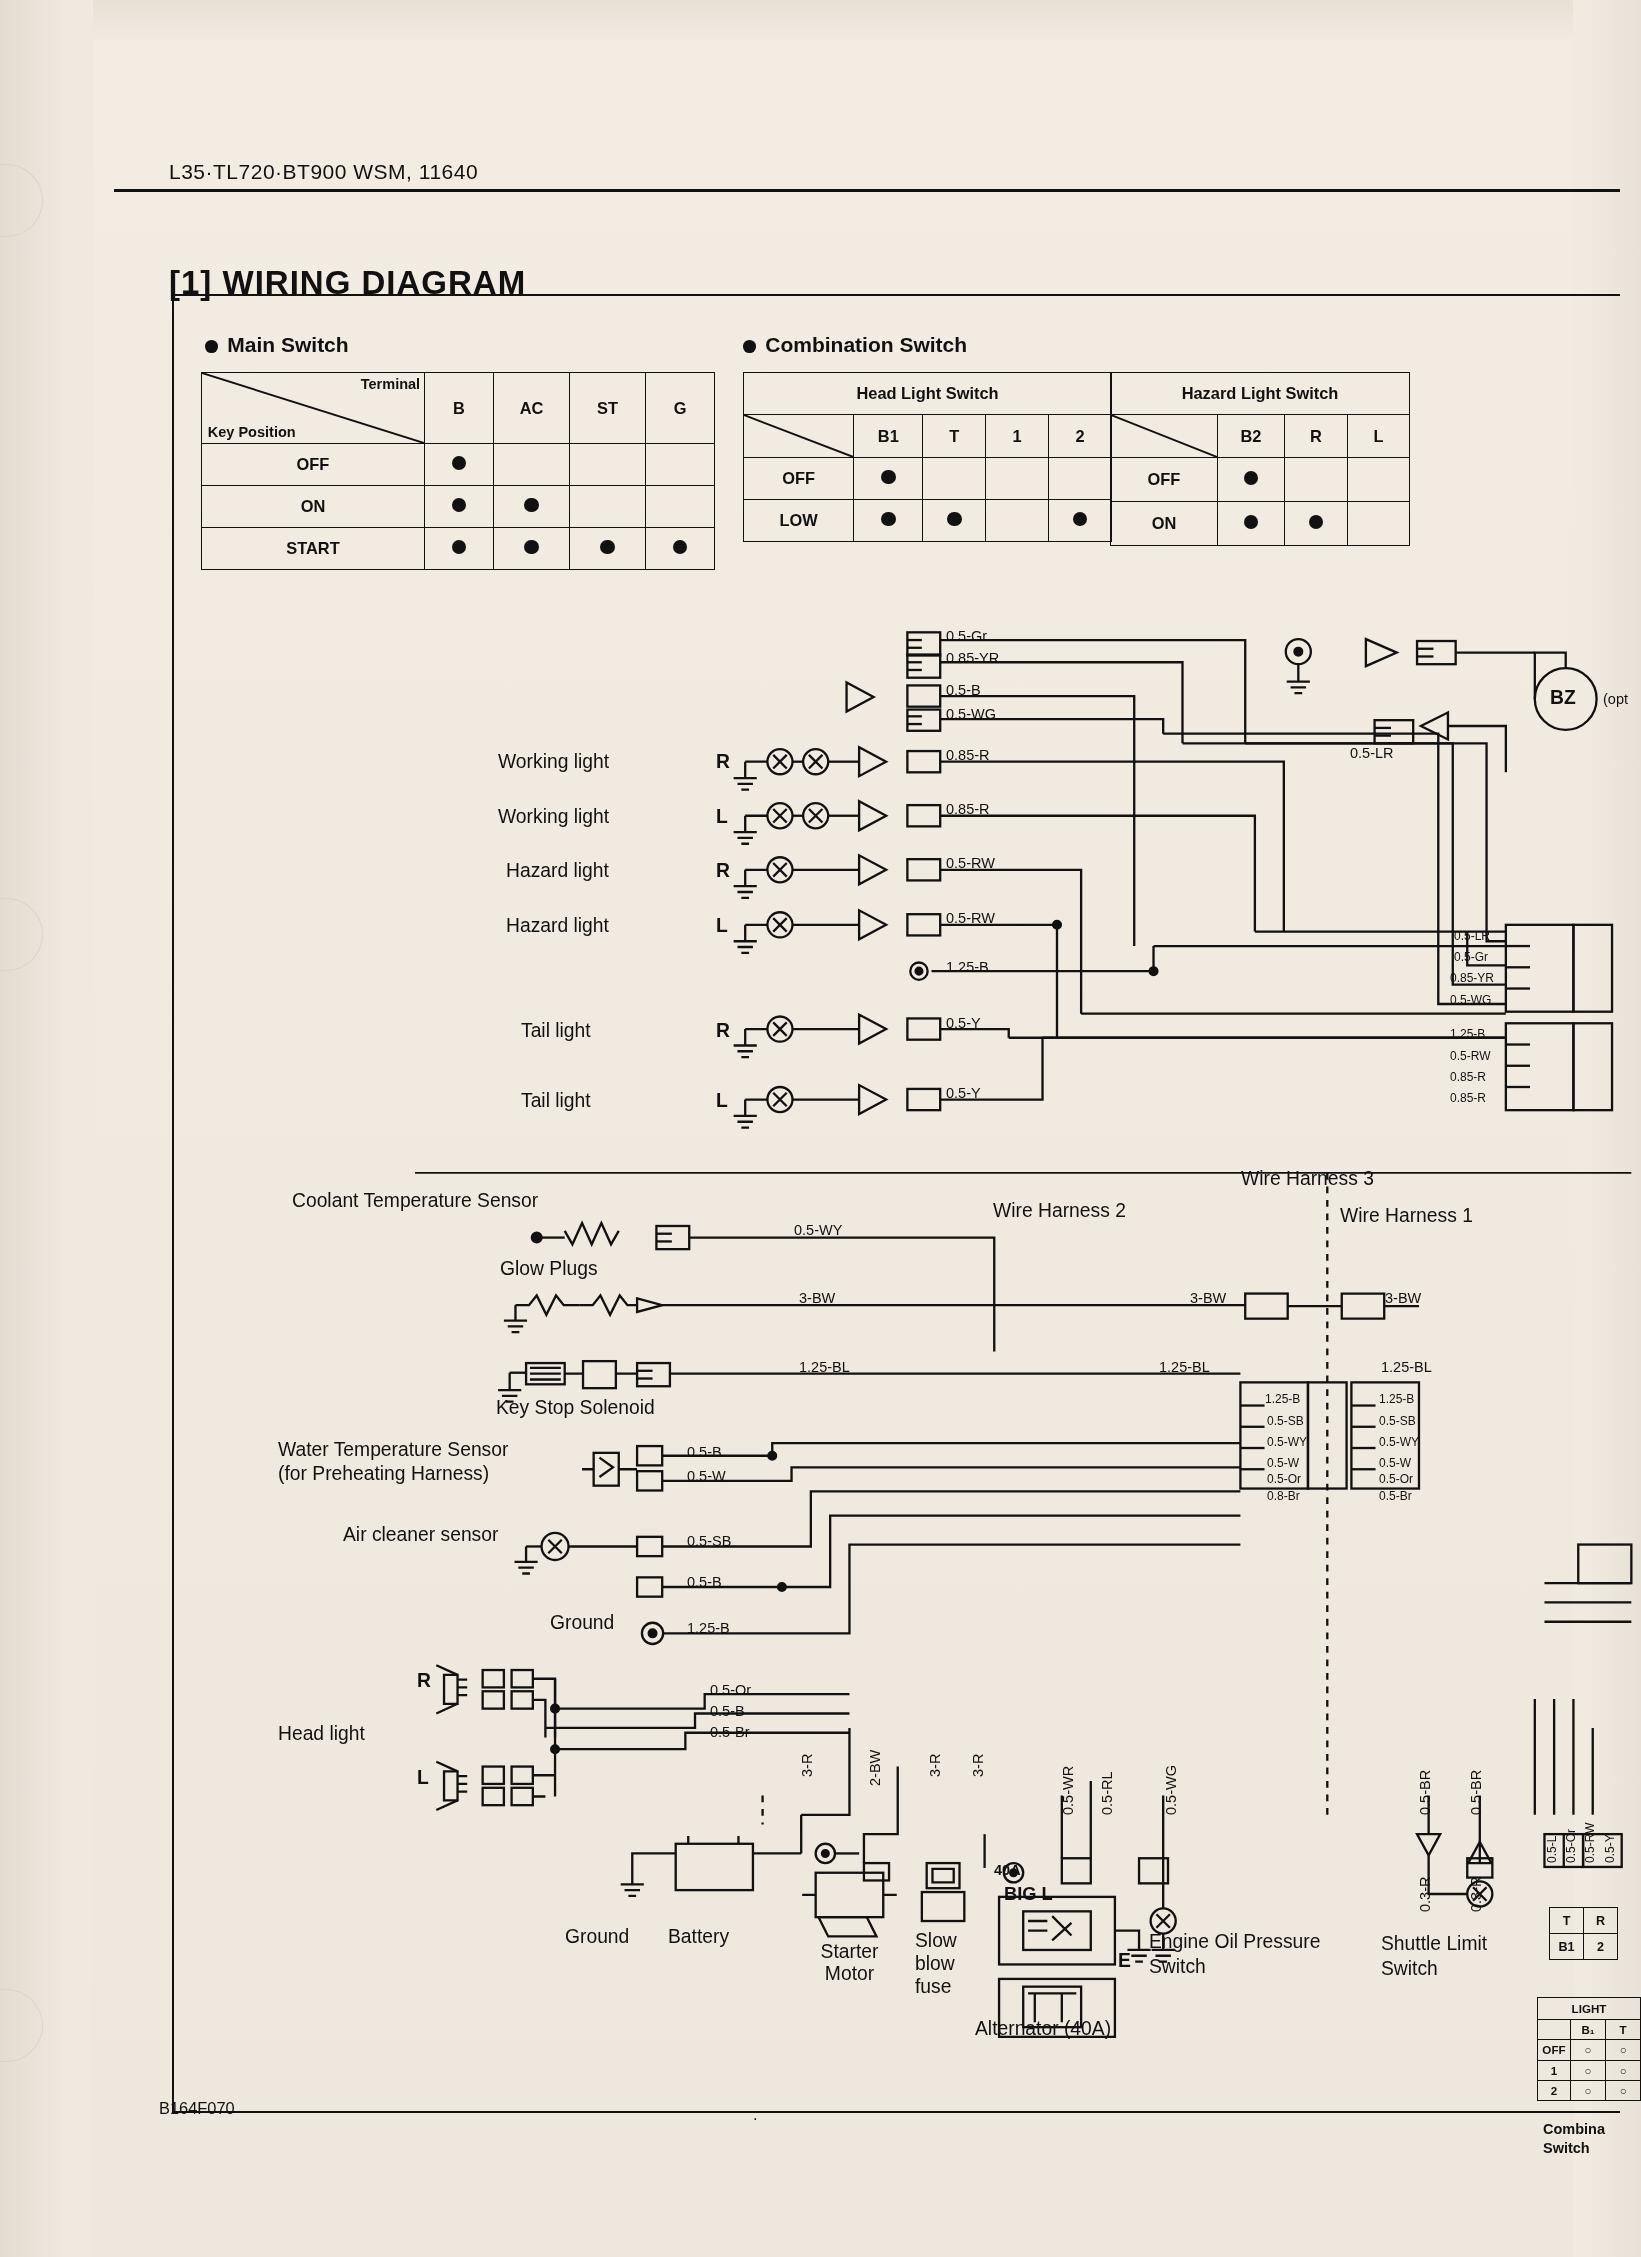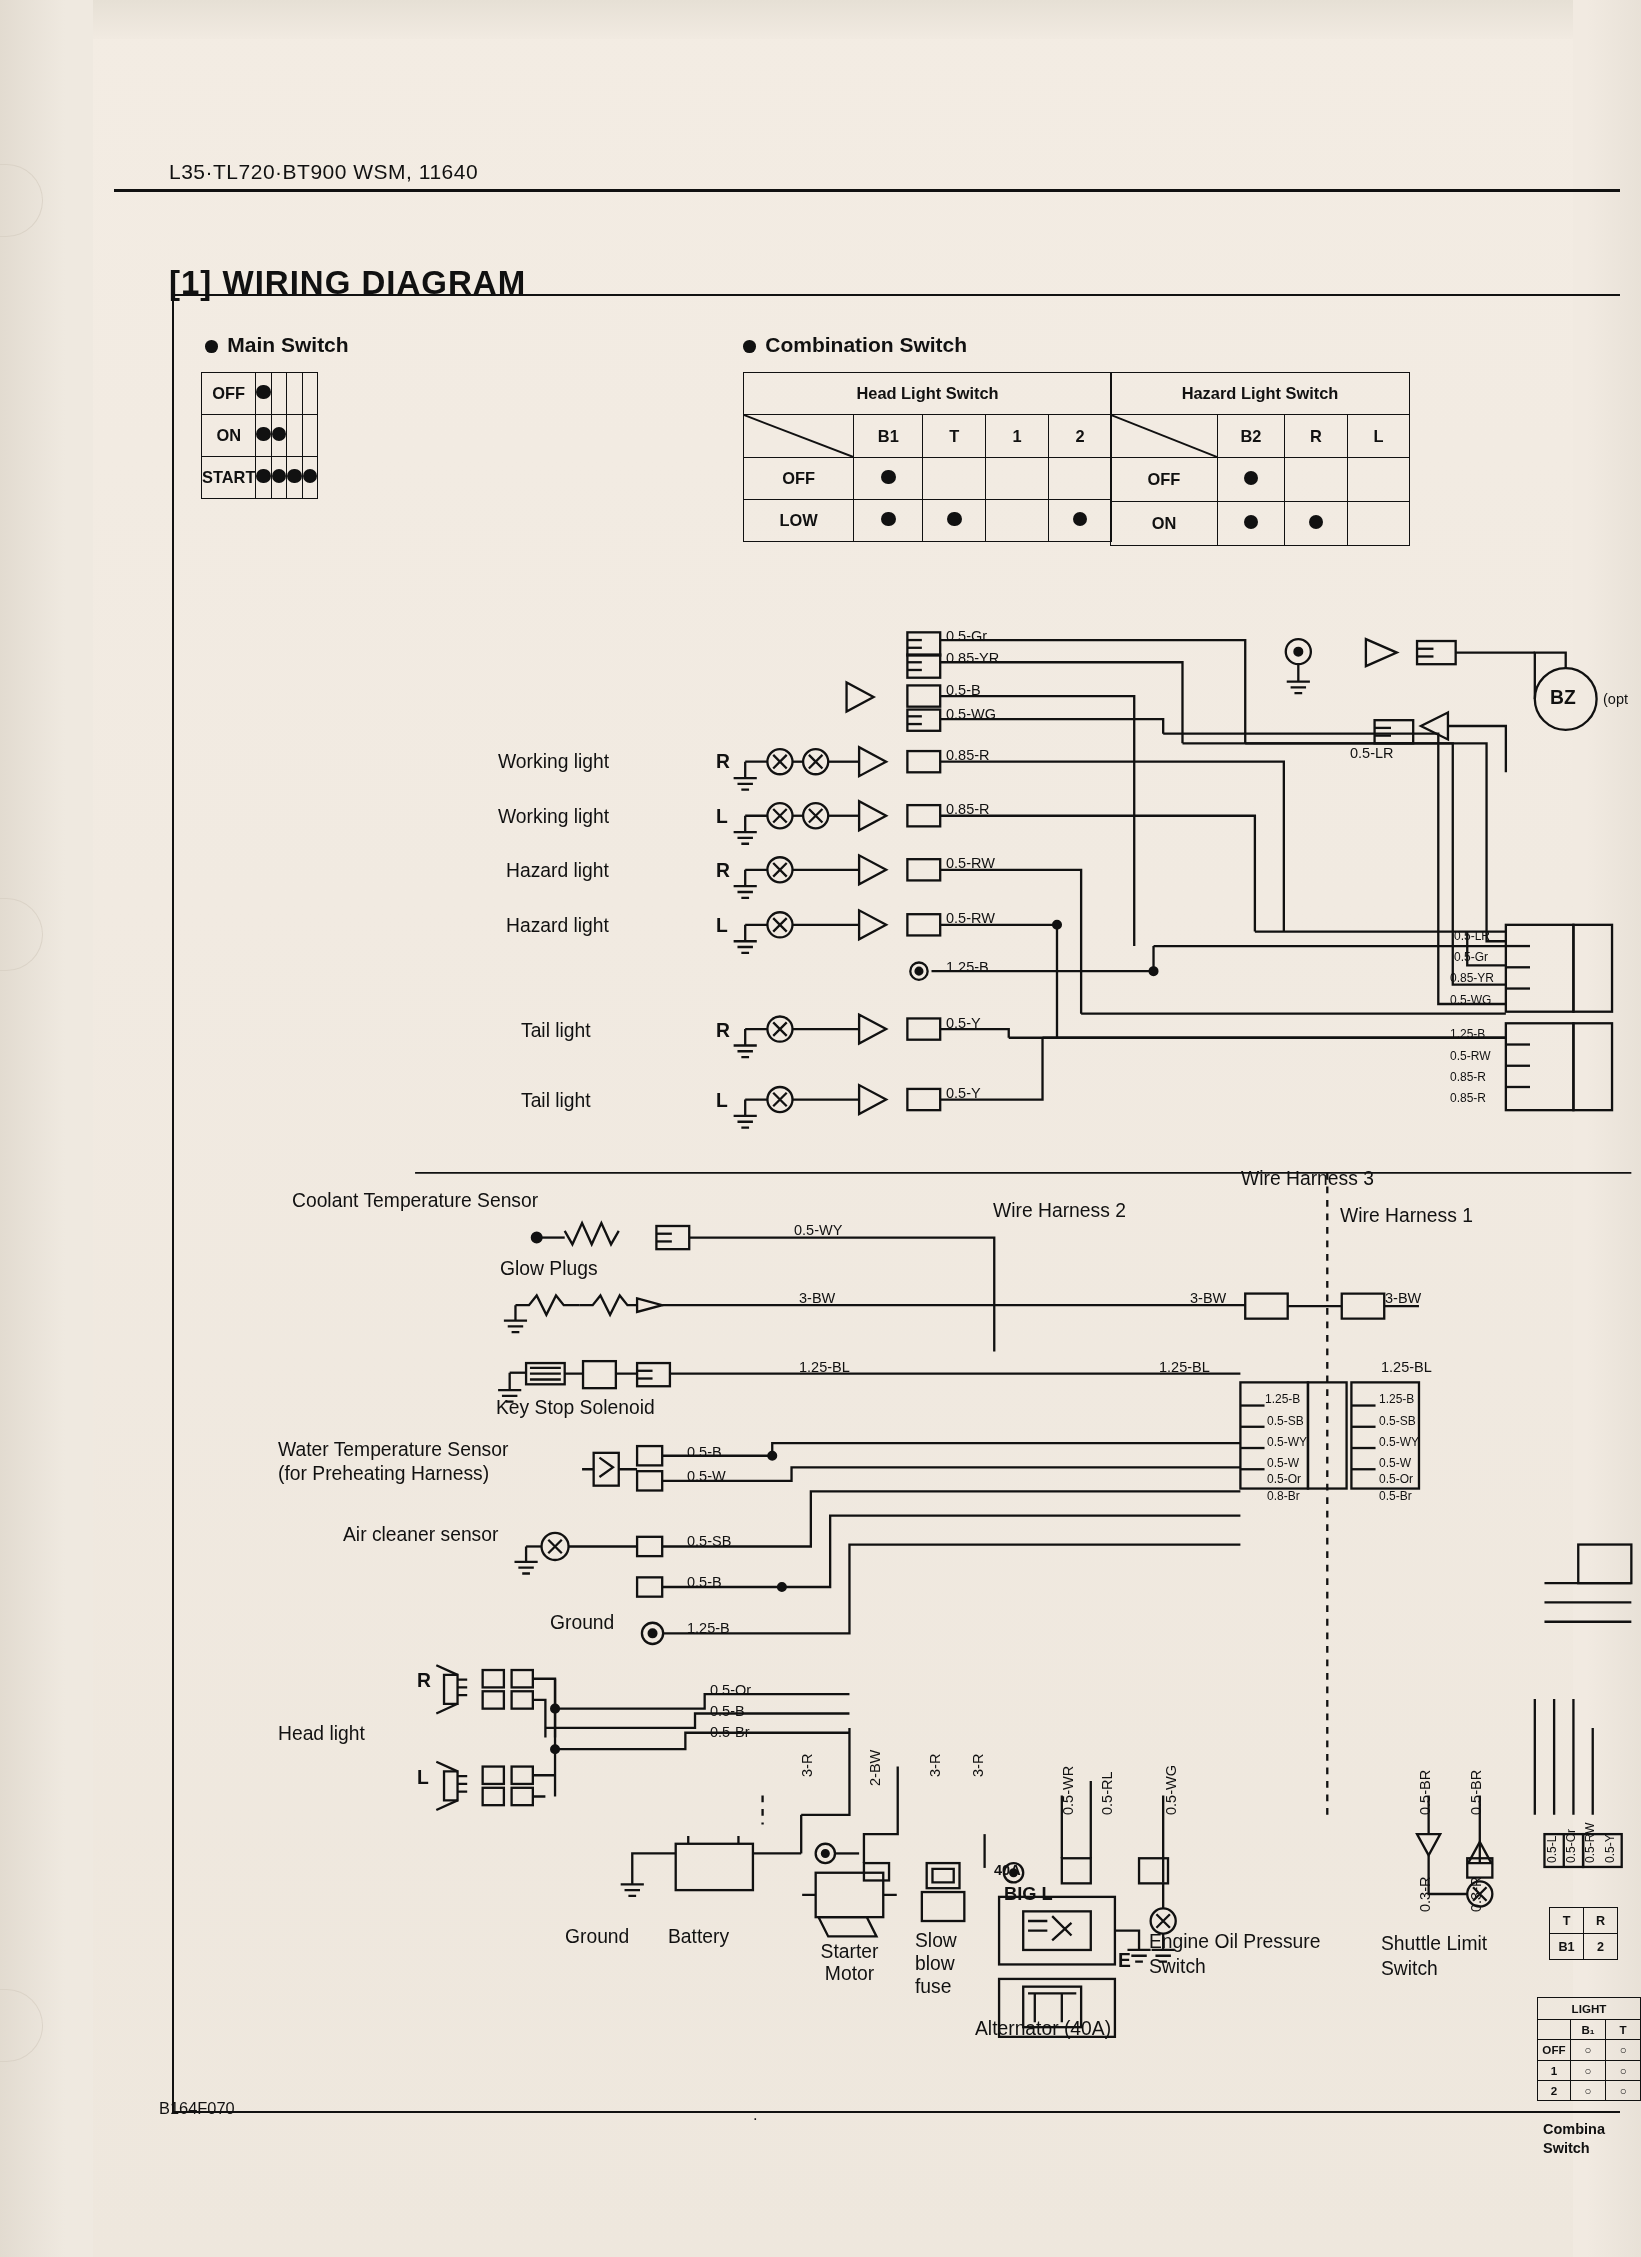--- a/index.html
+++ b/index.html
@@ -69,20 +69,33 @@
 <div class="frame"></div>
 <div class="footer-code">B164F070</div>
 <div class="footer-dot">.</div>
 
 <div class="sec-title" style="left:205px;top:333px;">
   <span class="bullet"></span><span>Main Switch</span>
 </div>
 
 <table class="tbl" style="left:201px;top:372px;">
   <tbody>
+      <tr>
+    <td class="diagcell" rowspan="1" style="width:222px;height:70px;">
+      <svg class="diagline" viewBox="0 0 230 72" preserveAspectRatio="none">
+            <line x1="0" y1="0" x2="230" y2="72" stroke="#111" stroke-width="2"></line>
+          </svg>
+      <span class="l1">Terminal</span>
+      <span class="l2">Key Position</span>
+    </td>
+    <td style="width:68px;height:70px;">B</td>
+    <td style="width:75px;">AC</td>
+    <td style="width:75px;">ST</td>
+    <td style="width:68px;">G</td>
+  </tr>
   <tr>
     <td style="height:41px;">OFF</td>
     <td style="position:relative;"><span class="dot"></span></td>
     <td></td>
     <td></td>
     <td></td>
   </tr>
   <tr>
     <td style="height:41px;">ON</td>
     <td><span class="dot"></span></td>

